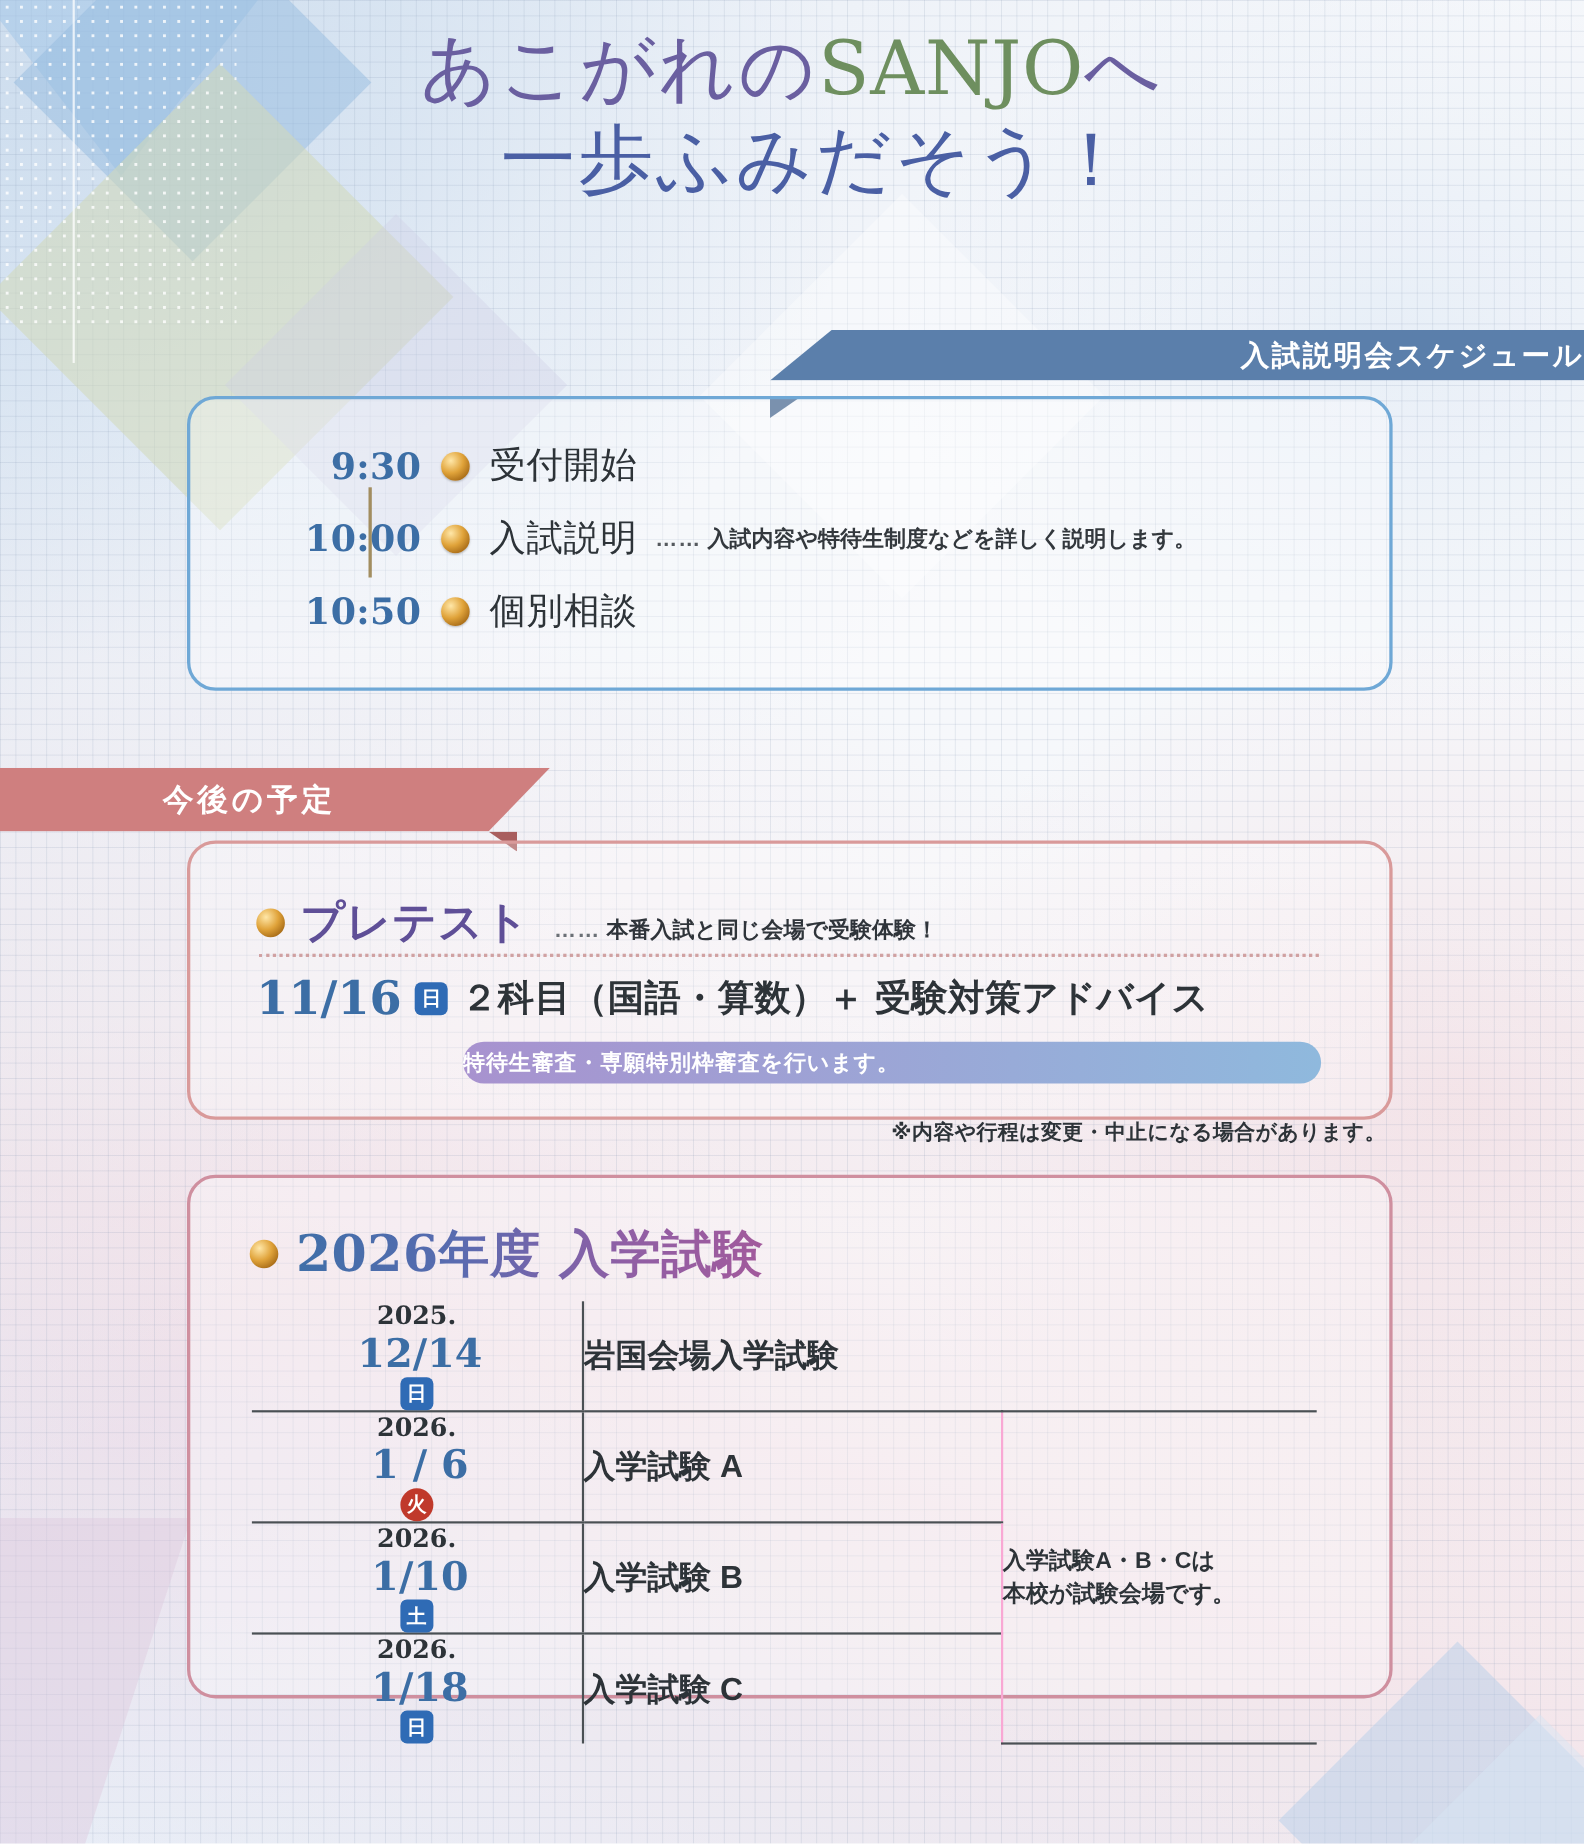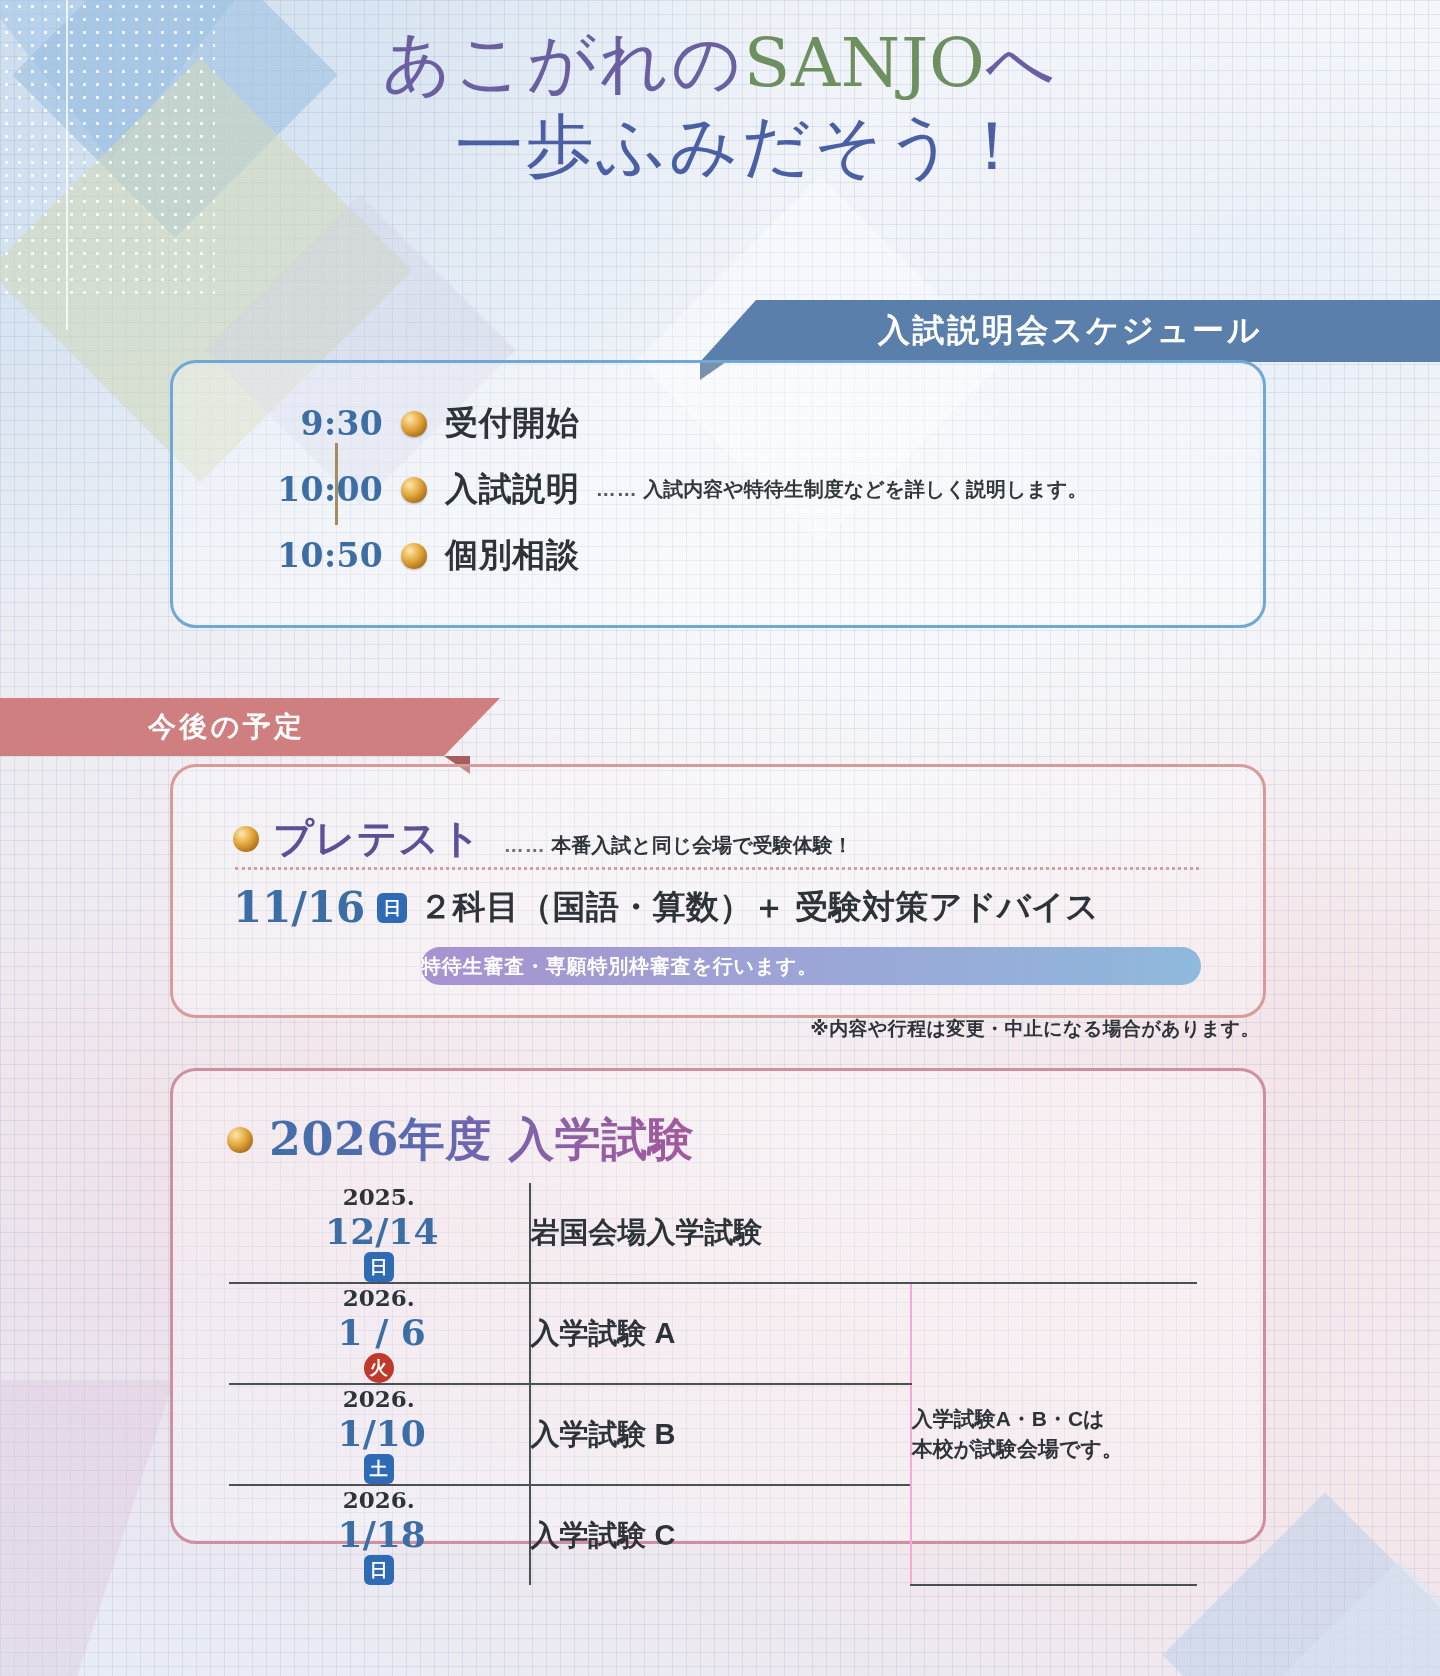--- a/index.html
+++ b/index.html
@@ -79,23 +79,23 @@
   }
   .hl1,.hl2{
     font-size:68px;line-height:1.22;letter-spacing:.04em;font-weight:400;white-space:nowrap;
   }
   .hl1{color:#6a5fa0;}
   .hl1 .en{color:#6e8f5f;font-family:"DejaVu Serif","Liberation Serif",serif;letter-spacing:.01em;}
   .hl2{color:#4a5fa4;padding-left:44px;}
 
   
   .ribbon{
-    position:absolute;top:300px;right:0;height:62px;width:740px;
-    background:#5b7fab;color:#fff;display:flex;align-items:center;justify-content:center;
-    font-size:32px;font-weight:700;letter-spacing:.08em;
+    position:absolute;top:300px;right:0;height:46px;width:740px;
+    background:#5b7fab;color:#fff;display:flex;align-items:center;justify-content:flex-end;
+    font-size:26px;font-weight:700;letter-spacing:.08em;
     clip-path:polygon(56px 0,100% 0,100% 100%,0 100%);
   }
   .ribbon-fold{
     position:absolute;top:362px;left:700px;width:26px;height:18px;background:#41628c;
     clip-path:polygon(0 0,100% 0,0 100%);
   }
 
   .sched-box{
     position:absolute;left:170px;top:360px;width:1090px;height:262px;
     border:3px solid #6fa8d6;border-radius:26px;background:rgba(255,255,255,.30);
@@ -104,21 +104,21 @@
   .sched-time{
     width:150px;text-align:right;font-size:33px;font-weight:700;color:#3c6ea5;
     font-family:"DejaVu Serif","Liberation Serif",serif;letter-spacing:.01em;
   }
   .bead{
     width:26px;height:26px;border-radius:50%;margin:0 18px;
     background:radial-gradient(circle at 34% 30%,#ffe7a8,#e0a33a 45%,#a66a16 80%);
     box-shadow:0 1px 2px rgba(0,0,0,.25);
     position:relative;
   }
-  .sched-label{font-size:33px;font-weight:700;color:#2d3338;letter-spacing:.02em;}
+  .sched-label{font-size:33px;font-weight:400;color:#2d3338;letter-spacing:.02em;}
   .sched-note{font-size:20px;color:#33383d;margin-left:16px;font-weight:700;}
   .sched-note .lead{letter-spacing:.05em;color:#55595e;}
   .thread{
     position:absolute;left:332px;top:442px;width:3px;height:82px;background:#9a8350;opacity:.9;
   }
 
   
   .ribbon2{
     position:absolute;left:0;top:698px;width:500px;height:58px;background:#cf7f7f;
     color:#fff;display:flex;align-items:center;padding-left:148px;box-sizing:border-box;

